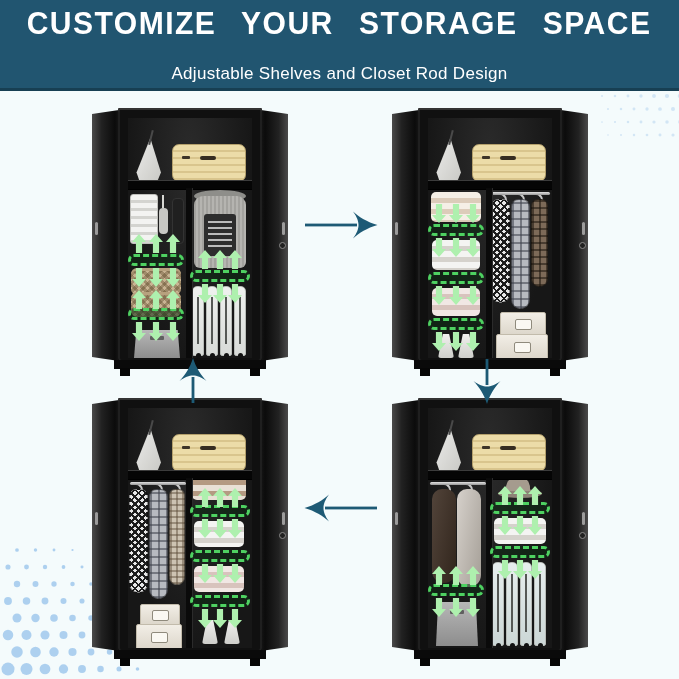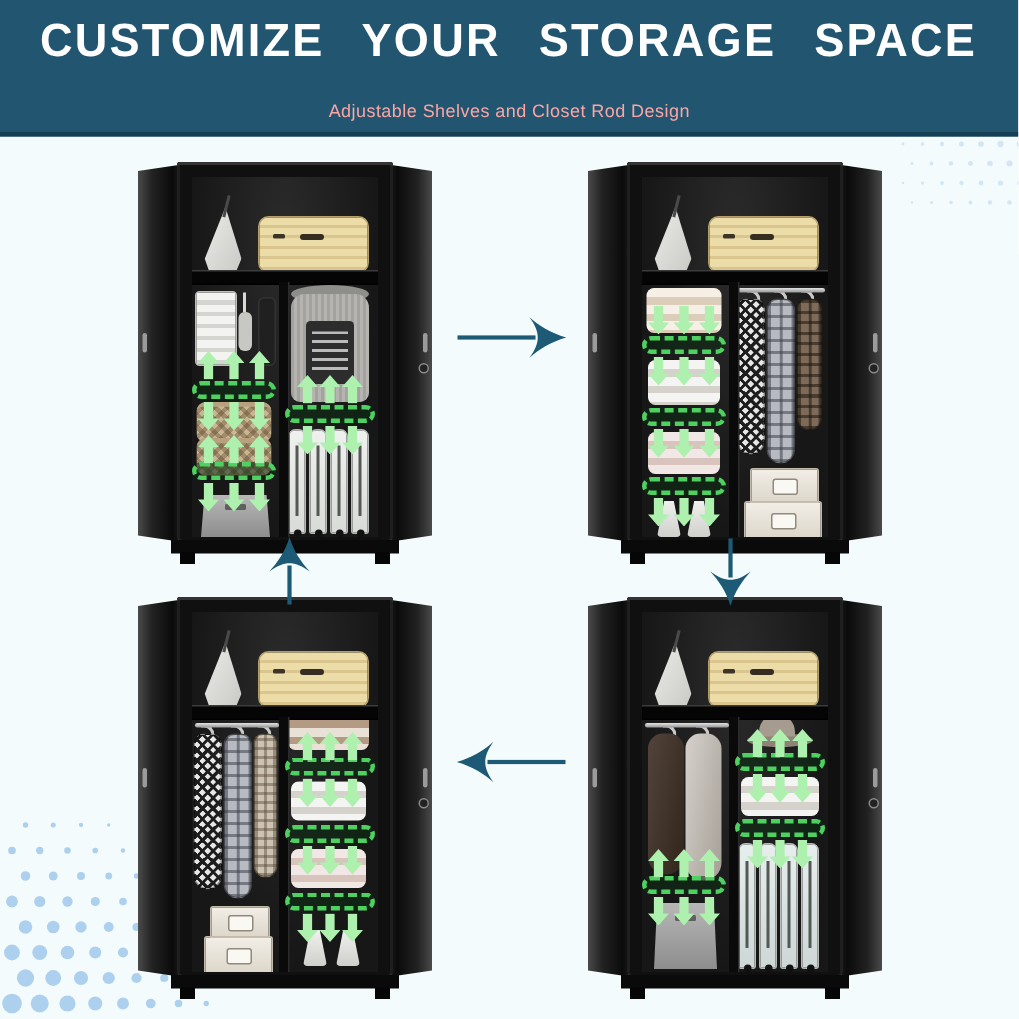--- a/index.html
+++ b/index.html
@@ -4,21 +4,21 @@
 <style>
   html,body{margin:0;padding:0;}
   body{width:679px;height:679px;overflow:hidden;font-family:"Liberation Sans",sans-serif;}
   #stage{position:relative;width:679px;height:679px;background:#f4fbfc;overflow:hidden;}
 
   
   #header{position:absolute;left:0;top:0;width:679px;height:88px;background:#215570;
           border-bottom:3px solid #173f53;display:flex;flex-direction:column;align-items:center;justify-content:center;z-index:3;}
   #title{color:#fff;font-weight:bold;font-size:31px;letter-spacing:1.5px;word-spacing:16px;
          transform:scaleX(.97);white-space:nowrap;margin-top:2px;}
-  #subtitle{color:#fca5a5;font-size:12px;letter-spacing:.3px;margin-top:22px;}
+  #subtitle{color:#ffffff;font-size:17px;letter-spacing:.3px;margin-top:22px;}
 
   
   #decor-svg{position:absolute;left:0;top:0;width:679px;height:679px;z-index:1;pointer-events:none;}
 
   
   .flow{position:absolute;z-index:4;}
   .flow svg{display:block;}
   .flow.left svg{transform:scaleX(-1);}
   .flow.down{transform:rotate(90deg);}
   .flow.up{transform:rotate(-90deg);}

